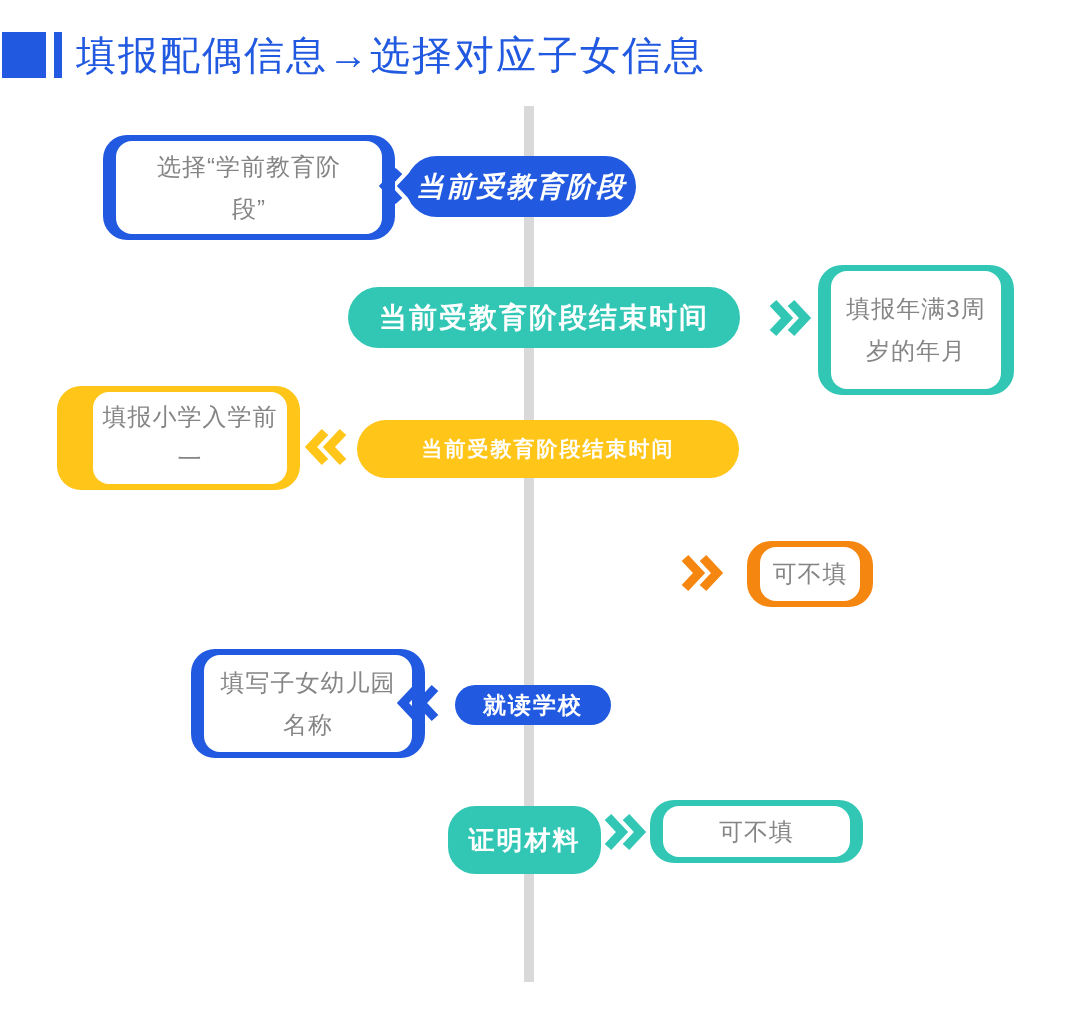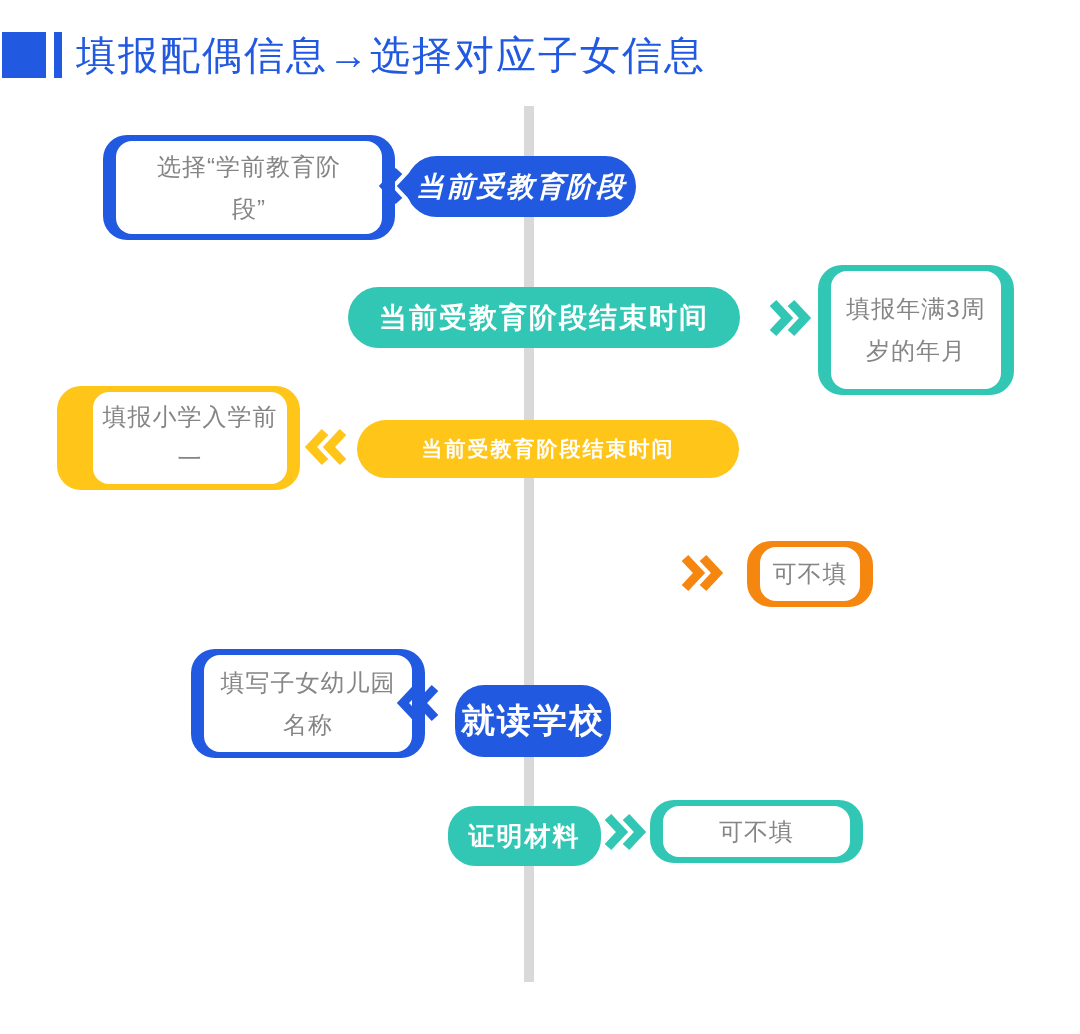--- a/index.html
+++ b/index.html
@@ -20,22 +20,22 @@
         color:#ffffff;font-weight:bold;white-space:nowrap;letter-spacing:2px;z-index:2;}
   .pill.blue{background:var(--c-blue);}
   .pill.teal{background:var(--c-teal);}
   .pill.yellow{background:var(--c-yellow);}
   .pill.orange{background:var(--c-orange);}
 
   #pill-1{left:406px;top:156px;width:230px;height:61px;border-radius:31px;font-size:28px;font-style:italic;}
   #pill-2{left:348px;top:287px;width:392px;height:61px;border-radius:31px;font-size:28px;}
   #pill-3{left:357px;top:420px;width:382px;height:58px;border-radius:29px;font-size:21px;text-align:right;}
   #pill-4{left:402px;top:547px;width:256px;height:53px;border-radius:27px;font-size:26px;}
-  #pill-5{left:455px;top:685px;width:156px;height:72px;border-radius:29px;font-size:34px;text-align:center;}
-  #pill-6{left:448px;top:806px;width:153px;height:60px;border-radius:27px;font-size:26px;text-align:right;}
+  #pill-5{left:455px;top:685px;width:156px;height:40px;border-radius:29px;font-size:23px;text-align:center;}
+  #pill-6{left:448px;top:806px;width:153px;height:68px;border-radius:27px;font-size:26px;text-align:right;}
 
   
   .note{position:absolute;border-radius:24px;padding:6px 13px;box-sizing:border-box;z-index:2;}
   .note.blue{background:var(--c-blue);}
   .note.teal{background:var(--c-teal);}
   .note.yellow{background:var(--c-yellow);}
   .note.orange{background:var(--c-orange);}
   .note-inner{background:#ffffff;border-radius:16px;width:100%;height:100%;
               display:flex;flex-direction:column;align-items:center;justify-content:center;
               color:var(--c-note-text);font-size:24px;letter-spacing:1px;line-height:42px;

